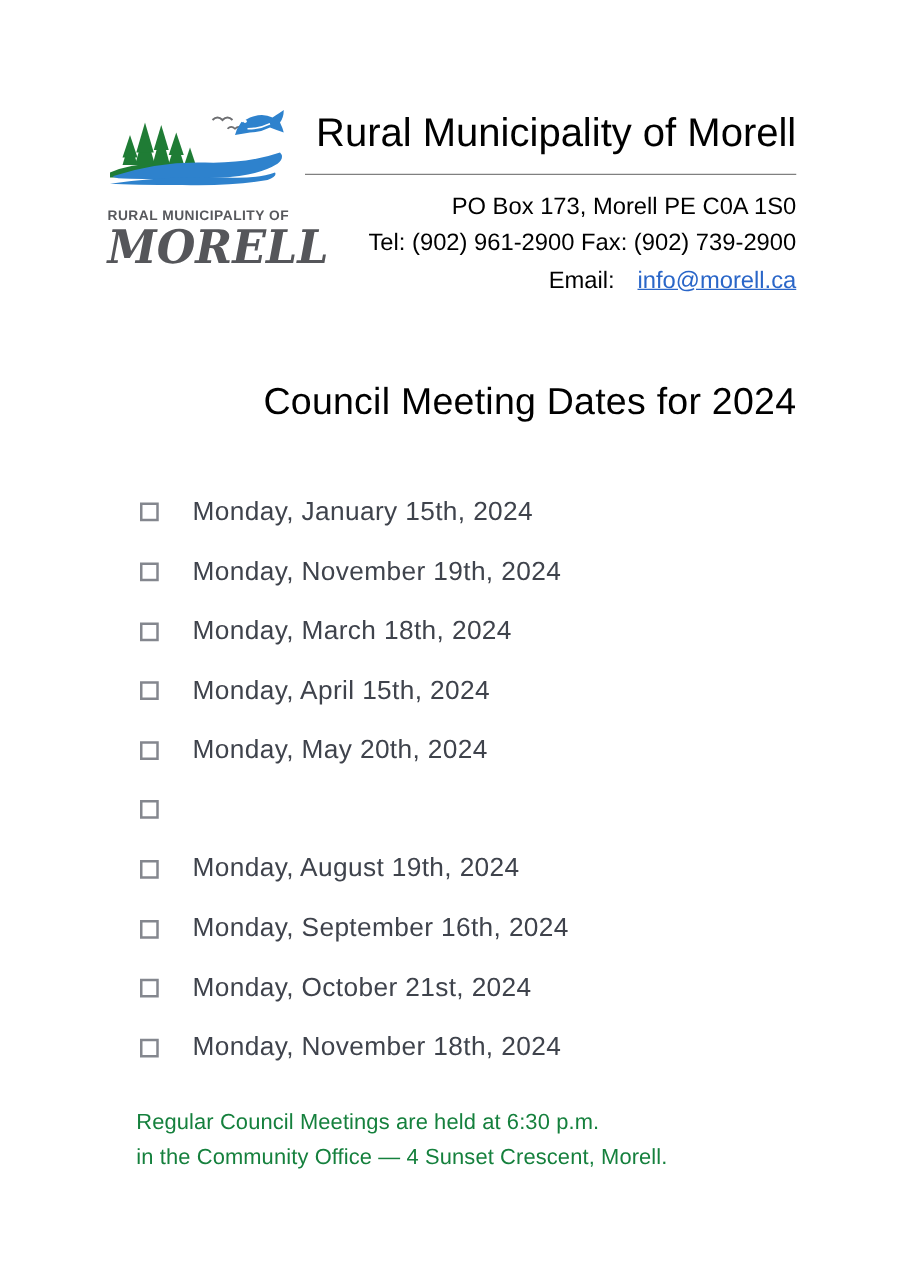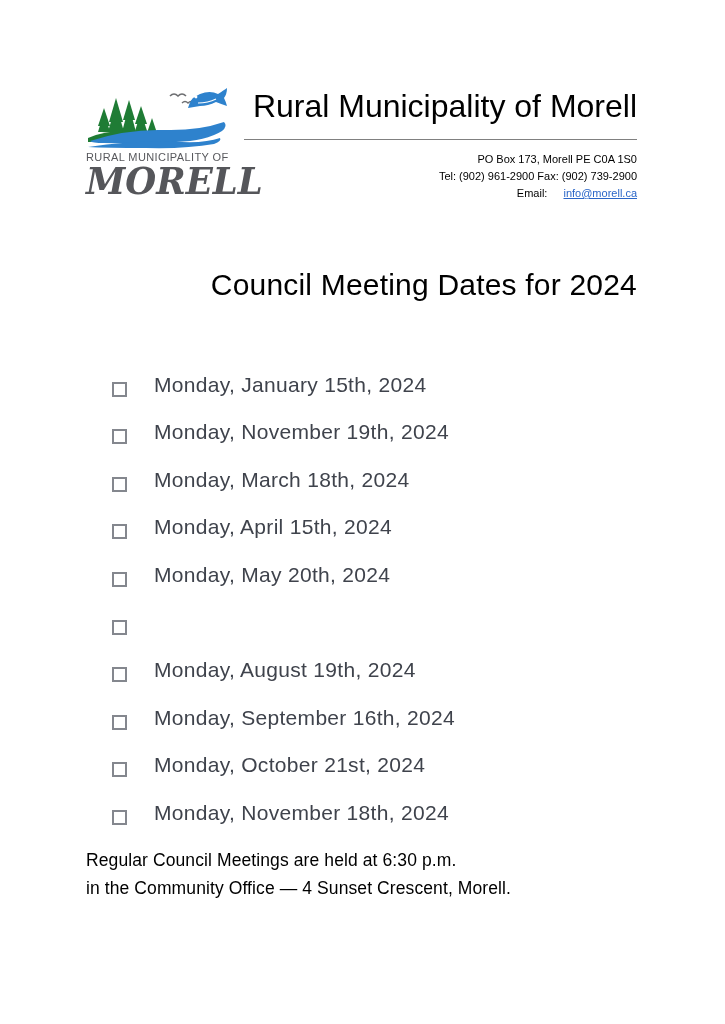--- a/index.html
+++ b/index.html
@@ -14,70 +14,71 @@
     width: 725px; height: 1024px;
     background: #ffffff;
     padding: 86px 88px 0 86px;
   }
 
   
   .letterhead { display: flex; align-items: flex-start; }
   .logo-block { width: 158px; flex: 0 0 158px; }
   .logo-art { width: 142px; height: 64px; display: block; }
   .logo-caption {
-    font-size: 11px; font-weight: normal; color: #57585c;
-    letter-spacing: 0.4px; white-space: nowrap; margin-top: 1px;
+    font-size: 11px; font-weight: bold; color: #57585c;
+    letter-spacing: 0.4px; white-space: nowrap; margin-top: 17px;
   }
   .logo-name {
     font-family: "DejaVu Serif", serif;
     font-style: italic; font-weight: bold;
     font-size: 37px; line-height: 1.0; color: #55565a;
     letter-spacing: 0px; transform: scaleX(0.96); transform-origin: left;
     white-space: nowrap;
   }
   .header-right { flex: 1 1 auto; padding-top: 0; }
   .header-title {
     font-size: 32px; font-weight: normal; color: #000;
     text-align: right; line-height: 1.15;
     margin-top: 2px; white-space: nowrap;
   }
   .header-rule {
     border: none; border-top: 1.5px solid #808080;
     margin: 14px 0 11px 0;
   }
-  .contact { text-align: right; font-size: 11px; line-height: 1.55; color: #000; }
+  .contact { text-align: right; font-size: 19px; line-height: 1.55; color: #000; }
   .email-link { color: #2a66c8; text-decoration: underline; cursor: pointer; padding-left: 13px; }
 
   
   .doc-title {
     margin-top: 66px;
     font-size: 30px; font-weight: normal; color: #000;
     letter-spacing: 0.2px; white-space: nowrap; text-align: right;
   }
   .dates {
     list-style: none;
     margin-top: 47px; margin-left: 26px;
   }
   .date-item {
-    display: flex; align-items: flex-end;
+    display: flex; align-items: center;
     height: 47.6px;
   }
   .checkbox {
     width: 15px; height: 15px; flex: 0 0 15px;
     border: 2px solid #84878e; background: #fff;
     margin-right: 27px;
   }
   .date-label {
     font-size: 21px; color: #3f434c; letter-spacing: 0.3px;
     white-space: nowrap;
   }
   .footer-note {
     margin-top: 21px;
-    font-size: 17.5px; color: #000000; line-height: 1.6;
+    font-size: 17.5px; color: #15803d; line-height: 1.6;
     letter-spacing: 0.1px;
+    margin-left: 23px;
   }
 </style>
 </head>
 <body>
 
 <div class="page">
 
   <header class="letterhead">
     <div class="logo-block">
       <svg class="logo-art" viewBox="0 0 142 64">

